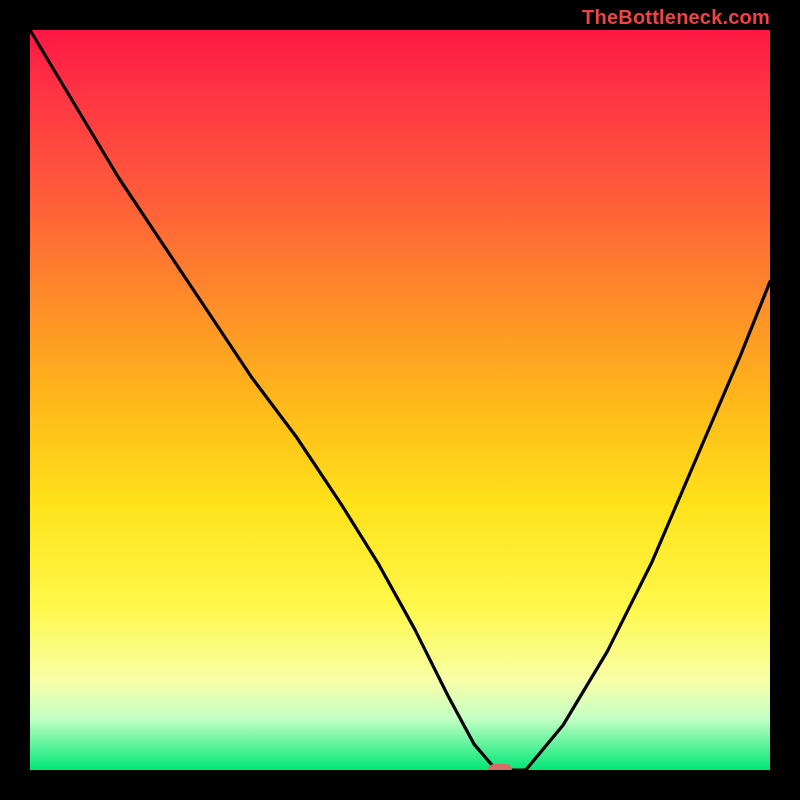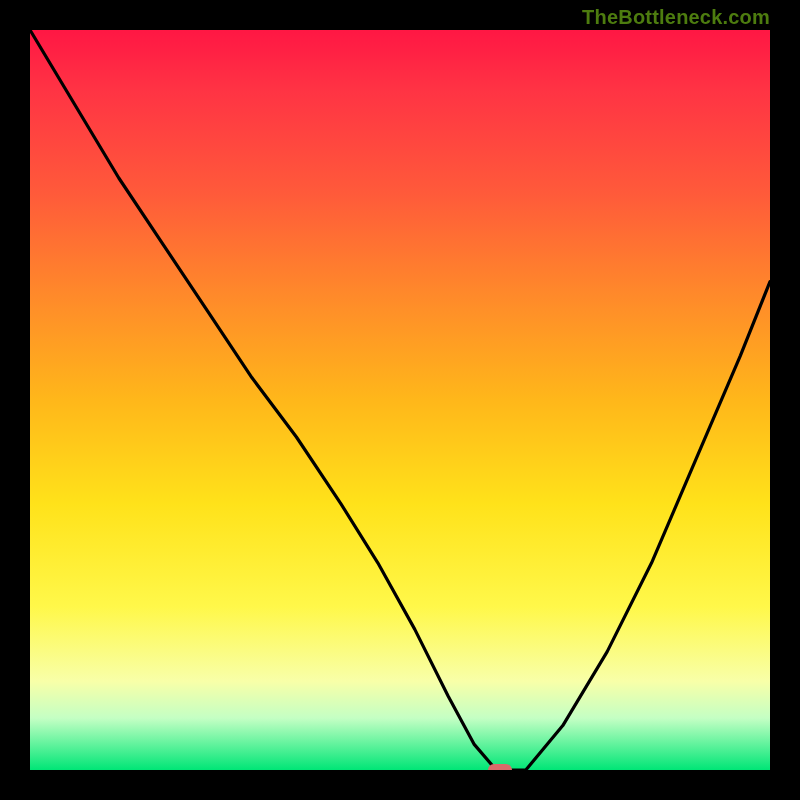--- a/index.html
+++ b/index.html
@@ -56,21 +56,21 @@
     width: 24px;
     height: 12px;
     border-radius: 6px;
     background: #d96a6a;
     transform: translate(-50%, -50%);
   }
   .attribution {
     position: absolute;
     top: 6px;
     right: 30px;
-    color: #4d7c0f;
+    color: #ef4444;
     font-size: 20px;
     font-weight: bold;
     letter-spacing: 0.2px;
   }
 </style>
 </head>
 <body>
 
 <div class="wrap">
   <div class="attribution">TheBottleneck.com</div>

